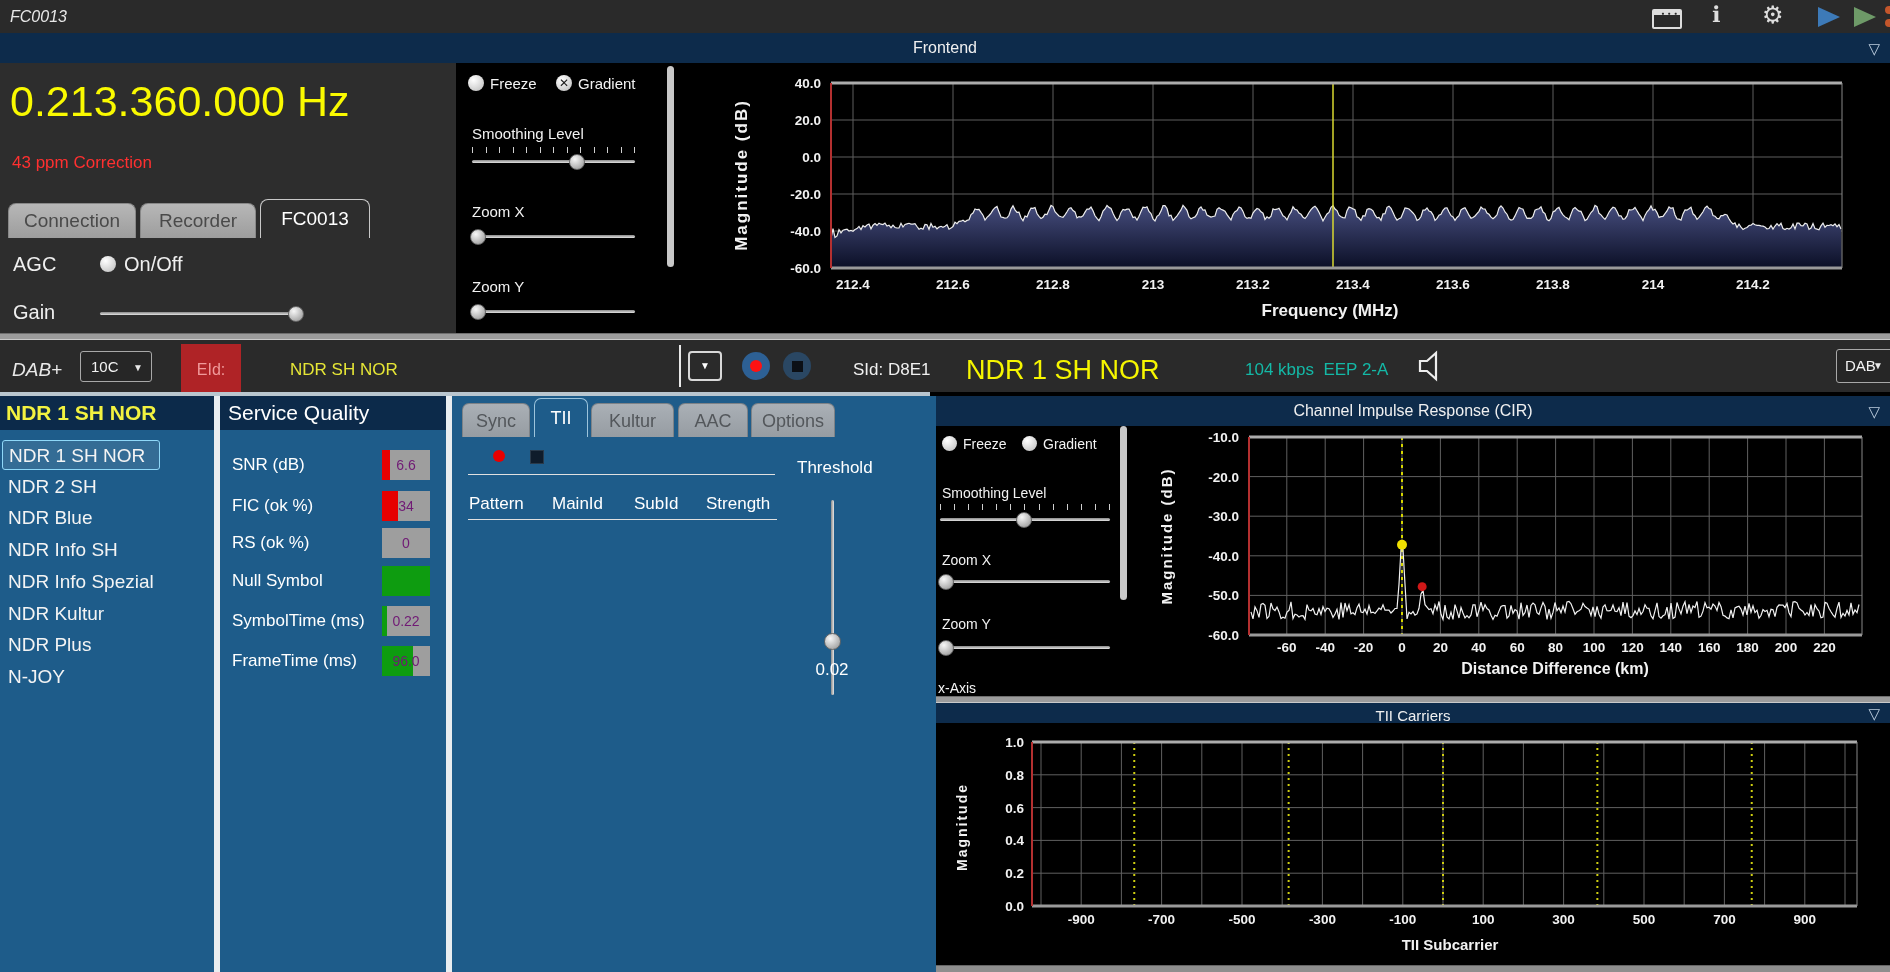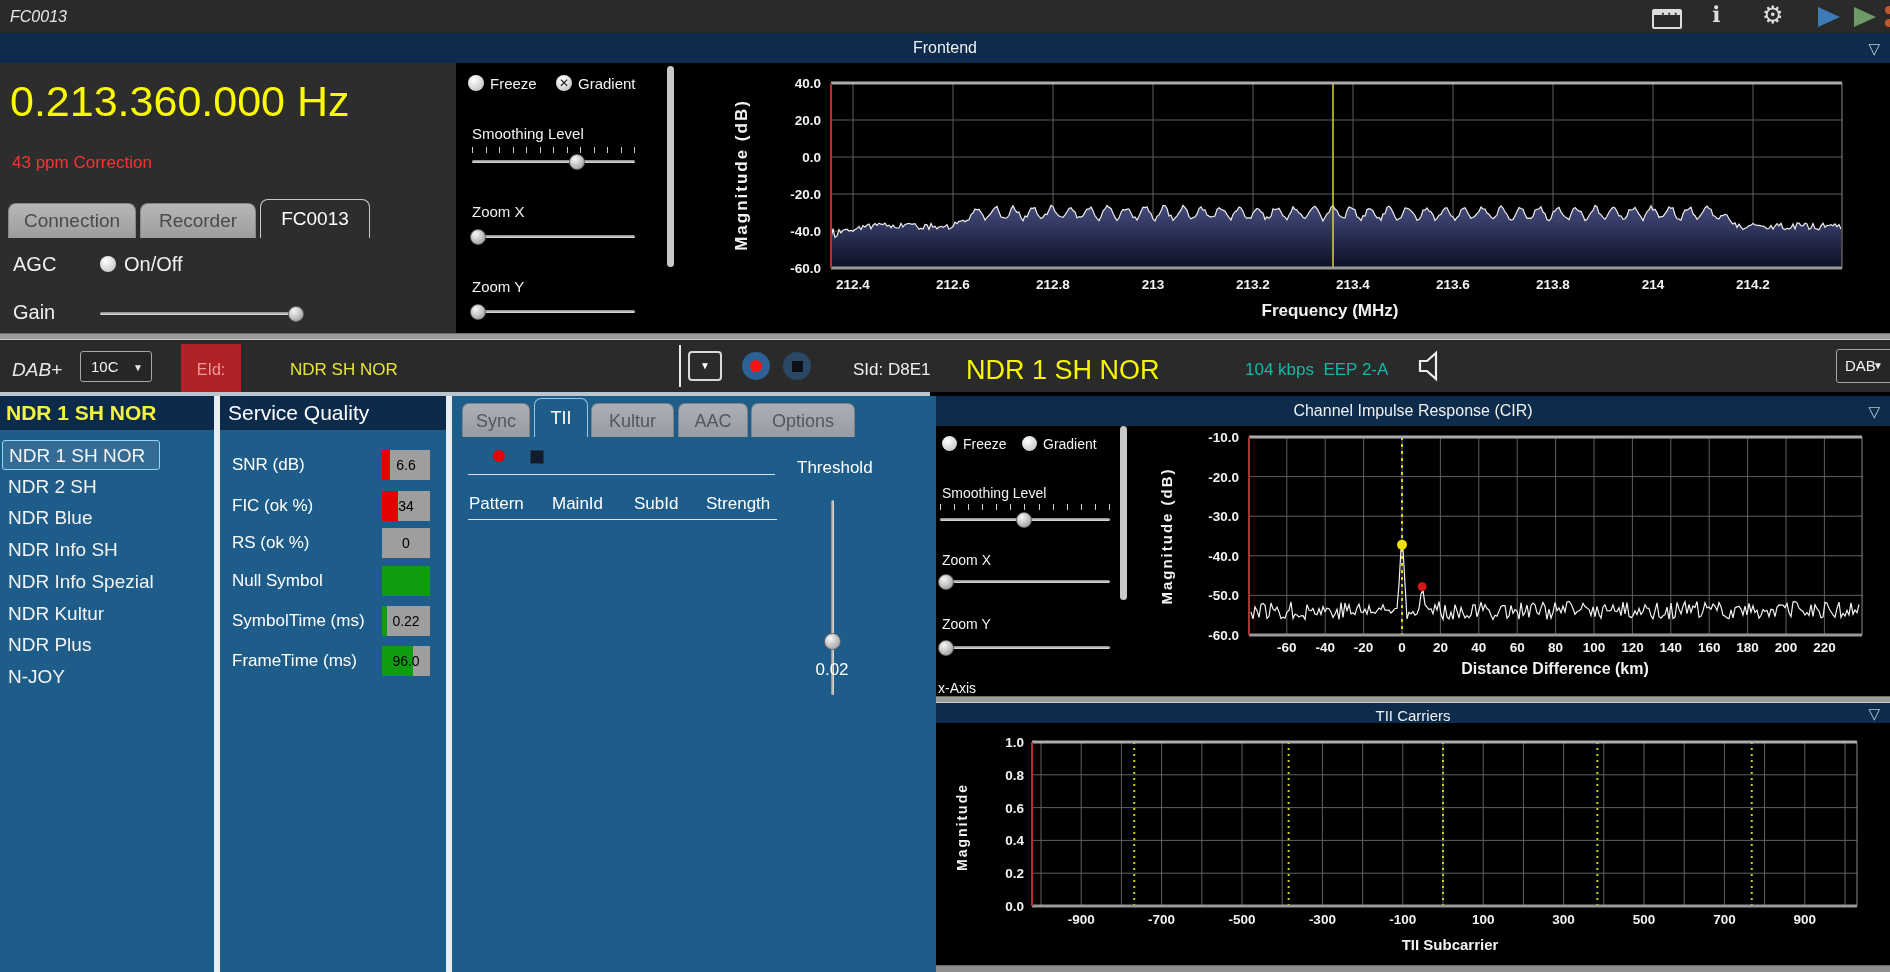--- a/index.html
+++ b/index.html
@@ -52,21 +52,21 @@
   .eidblock{background:#af2326;color:#f09a9a;font-size:16px;text-align:center;}
   .roundbtn{border-radius:50%;}
   
   .bluepanel{background:#1e5c8a;}
   .phdr{height:34px;background:#0c2a4a;line-height:34px;white-space:nowrap;overflow:hidden;}
   .svcitem{position:absolute;left:0;width:210px;height:30px;line-height:30px;font-size:19px;color:#f4f4f4;padding-left:8px;box-sizing:border-box;}
   .svcitem.sel{left:2px;width:158px;border:1px solid #8fd8f8;border-radius:3px;background:rgba(255,255,255,0.10);padding-left:6px;}
   .sqlabel{font-size:17px;color:#fff;line-height:30px;}
   .sqbar{width:48px;height:30px;background:#9e9e9e;overflow:hidden;}
   .sqfill{position:absolute;left:0;top:0;height:100%;}
-  .sqval{position:absolute;left:0;top:0;width:100%;height:100%;text-align:center;line-height:30px;font-size:14px;color:#000000;}
+  .sqval{position:absolute;left:0;top:0;width:100%;height:100%;text-align:center;line-height:30px;font-size:14px;color:#701a75;}
   .ttab{position:absolute;height:34px;line-height:34px;text-align:center;font-size:18px;
         background:linear-gradient(#aab0b6,#969ca2);color:#53575b;border-radius:7px 7px 0 0;border:1px solid #7d8287;border-bottom:none;box-sizing:border-box;}
   .ttab.active{background:#1e5c8a;color:#fff;border:1px solid #9cc4dc;border-bottom:none;}
   .colhdr{font-size:17px;color:#fff;}
   .thin{background:#e0e0e0;height:1px;}
   
   .rsec{left:936px;top:396px;width:954px;height:576px;background:#000;}
   .ctl-lbl-sm{font-size:14px;color:#f2f2f2;}
   svg text{font-family:"Liberation Sans","DejaVu Sans",sans-serif;}
 </style>
@@ -276,21 +276,21 @@
       </div>
   </div>
   <div class="abs vdiv" style="left:446px;top:396px;width:6px;height:576px;"></div>
 
   <div class="abs bluepanel" style="left:452px;top:396px;width:478px;height:576px;padding-left:27px;">
     <div id="tii-tabs">
         <div class="ttab" style="left: 10px; width: 68px; top: 7px;">Sync</div>
         <div class="ttab active" style="left: 82px; width: 54px; top: 2px; height: 39px; line-height: 39px;">TII</div>
         <div class="ttab" style="left: 139px; width: 83px; top: 7px;">Kultur</div>
         <div class="ttab" style="left: 226px; width: 70px; top: 7px;">AAC</div>
-        <div class="ttab" style="left: 299px; width: 104px; top: 7px;">Options</div>
+        <div class="ttab" style="left: 299px; width: 84px; top: 7px;">Options</div>
       </div>
     <div class="abs roundbtn" style="left:41px;top:54px;width:12px;height:12px;background:#e80000;"></div>
     <div class="abs" style="left:78px;top:54px;width:12px;height:12px;background:#0f1c2b;border:1px solid #2a3a4a;"></div>
     <div class="abs thin" style="left:16px;top:78px;width:307px;"></div>
     <div id="tii-cols">
         <div class="colhdr" style="position: absolute; left: 17px; top: 98px;">Pattern</div>
         <div class="colhdr" style="position: absolute; left: 100px; top: 98px;">MainId</div>
         <div class="colhdr" style="position: absolute; left: 182px; top: 98px;">SubId</div>
         <div class="colhdr" style="position: absolute; left: 254px; top: 98px;">Strength</div>
       </div>

